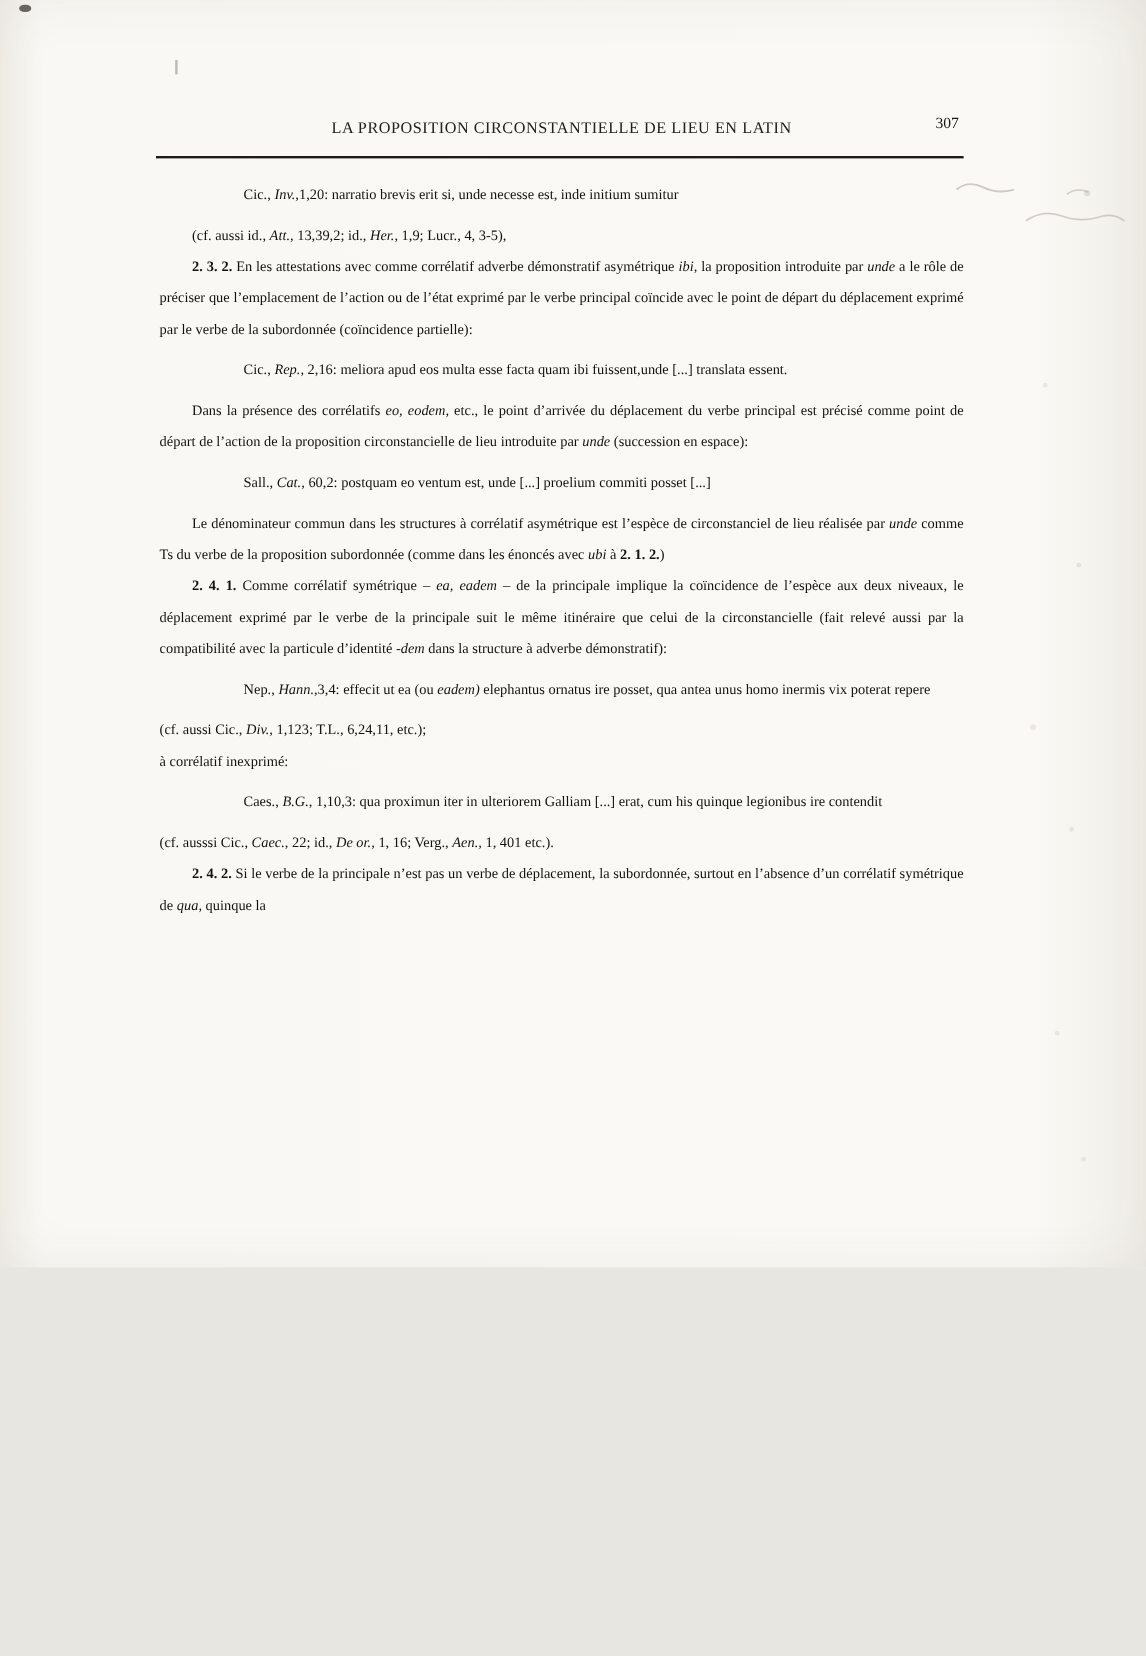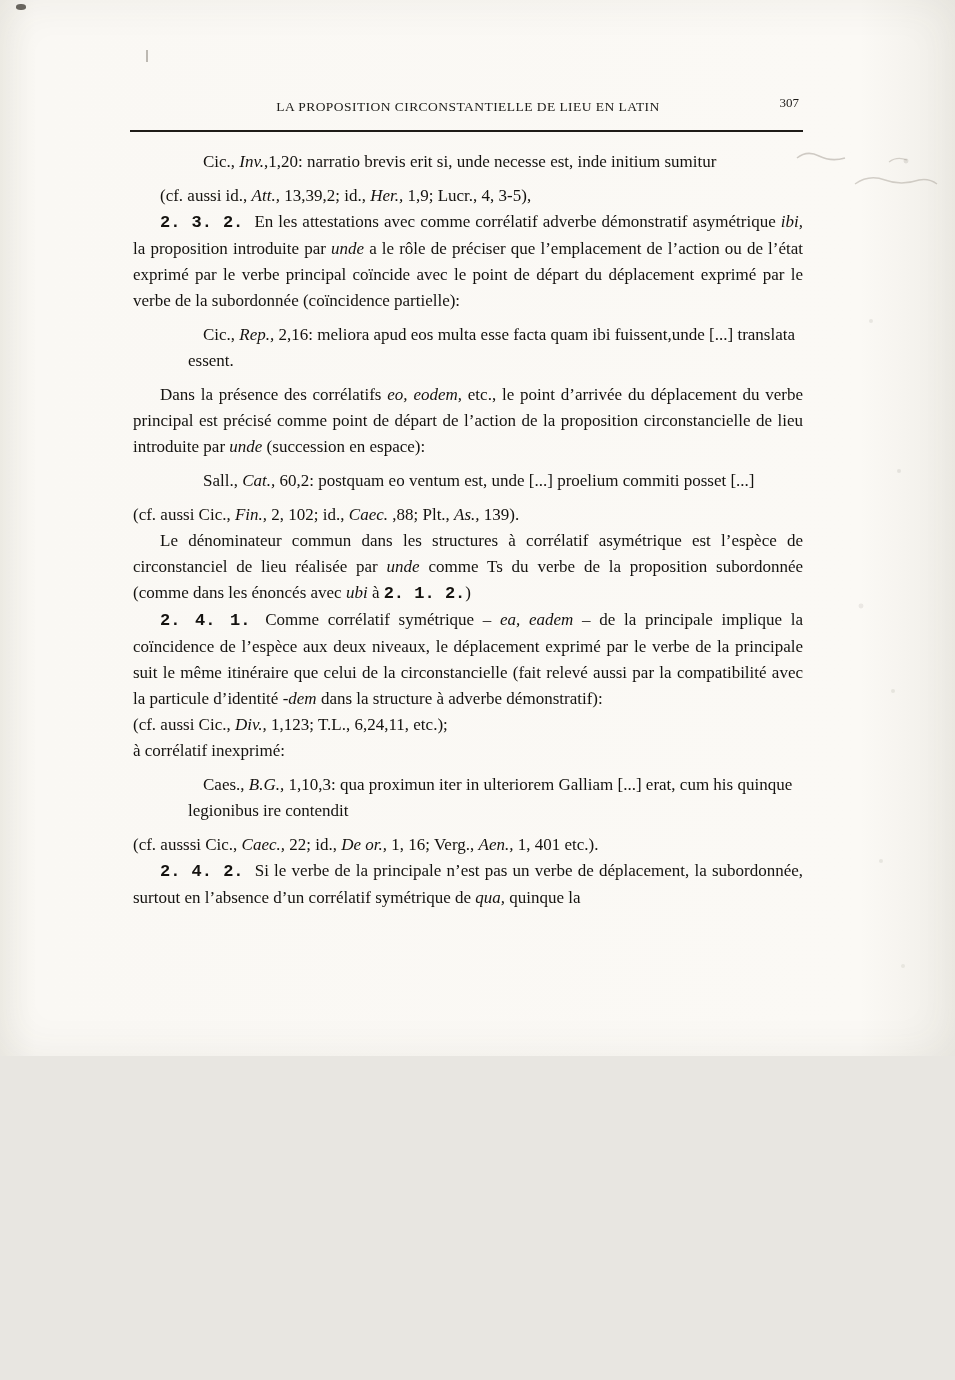--- a/index.html
+++ b/index.html
@@ -19,30 +19,30 @@
   .title {
     display:block; text-align:center; font-size:13.5px; letter-spacing:.45px;
     color:#21201c; white-space:nowrap;
   }
   .pageno { position:absolute; right:4px; top:-4px; font-size:13px; color:#1c1a17; }
   .rule {
     position:absolute; left:130px; top:130px; width:673px;
     border:none; border-top:2px solid #1f1c18;
   }
   .page-body { position:absolute; left:133px; top:141px; width:670px; }
-  .page-body p { font-size:17px; line-height:26px; color:#14120f; }
+  .page-body p { font-size:12px; line-height:26px; color:#14120f; }
   .para { text-align:justify; text-indent:27px; margin:0; }
   .line { text-indent:0; margin:0; }
   .ind  { text-indent:27px; }
   .quote {
     font-size:15.5px; line-height:24px; margin:8px 0;
     padding-left:55px; padding-right:2px; text-indent:15px; text-align:left;
   }
   .it { font-style:italic; }
-  .bd { font-weight:bold;font-family:Liberation Mono, monospace; }
+  .bd { font-weight:bold; }
 
   
   .bottom-artifact {
     position:absolute; left:232px; top:1301px; width:488px; height:100px;
     background:rgba(188,184,175,.30); border-radius:32px; filter:blur(1px);
   }
   .speck-a { position:absolute; left:16px; top:4px; width:10px; height:6px;
     background:#3a362f; border-radius:45%; opacity:.75; }
   .speck-b { position:absolute; left:146px; top:50px; width:2px; height:12px;
     background:#8a857c; opacity:.55; }
@@ -76,23 +76,23 @@
 
   <hr class="rule">
 
   <main class="page-body">
       <p class="quote"><span>Cic., </span><span class="it">Inv.</span><span>,1,20: narratio brevis erit si, unde necesse est, inde initium sumitur</span></p>
       <p class="line ind"><span>(cf. aussi id., </span><span class="it">Att.,</span><span> 13,39,2; id., </span><span class="it">Her.,</span><span> 1,9; Lucr., 4, 3-5),</span></p>
       <p class="para"><span class="bd">2. 3. 2. </span><span>En les attestations avec comme corrélatif adverbe démonstratif asymétrique </span><span class="it">ibi,</span><span> la proposition introduite par </span><span class="it">unde</span><span> a le rôle de préciser que l’emplacement de l’action ou de l’état exprimé par le verbe principal coïncide avec le point de départ du déplacement exprimé par le verbe de la subordonnée (coïncidence partielle):</span></p>
       <p class="quote"><span>Cic., </span><span class="it">Rep.,</span><span> 2,16: meliora apud eos multa esse facta quam ibi fuissent,unde [...] translata essent.</span></p>
       <p class="para"><span>Dans la présence des corrélatifs </span><span class="it">eo, eodem,</span><span> etc., le point d’arrivée du déplacement du verbe principal est précisé comme point de départ de l’action de la proposition circonstancielle de lieu introduite par </span><span class="it">unde</span><span> (succession en espace):</span></p>
       <p class="quote"><span>Sall., </span><span class="it">Cat.,</span><span> 60,2: postquam eo ventum est, unde [...] proelium commiti posset [...]</span></p>
-      <p class="line"><span>(cf. aussi Cic., </span><span class="it">Fin.,</span><span> 2, 102; id., </span><span class="it">Caec.</span><span> ,88; Plt., </span><span class="it">As.,</span><span> 139).</span></p>
       <p class="para"><span>Le dénominateur commun dans les structures à corrélatif asymétrique est l’espèce de circonstanciel de lieu réalisée par </span><span class="it">unde</span><span> comme Ts du verbe de la proposition subordonnée (comme dans les énoncés avec </span><span class="it">ubi</span><span> à </span><span class="bd">2. 1. 2.</span><span>)</span></p>
       <p class="para"><span class="bd">2. 4. 1. </span><span>Comme corrélatif symétrique – </span><span class="it">ea, eadem</span><span> – de la principale implique la coïncidence de l’espèce aux deux niveaux, le déplacement exprimé par le verbe de la principale suit le même itinéraire que celui de la circonstancielle (fait relevé aussi par la compatibilité avec la particule d’identité </span><span class="it">-dem</span><span> dans la structure à adverbe démonstratif):</span></p>
+      <p class="quote"><span>Nep., </span><span class="it">Hann.,</span><span>3,4: effecit ut ea (ou </span><span class="it">eadem)</span><span> elephantus ornatus ire posset, qua antea unus homo inermis vix poterat repere</span></p>
       <p class="line"><span>(cf. aussi Cic., </span><span class="it">Div.,</span><span> 1,123; T.L., 6,24,11, etc.);</span></p>
       <p class="line"><span>à corrélatif inexprimé:</span></p>
       <p class="quote"><span>Caes., </span><span class="it">B.G.,</span><span> 1,10,3: qua proximun iter in ulteriorem Galliam [...] erat, cum his quinque legionibus ire contendit</span></p>
       <p class="line"><span>(cf. ausssi Cic., </span><span class="it">Caec.,</span><span> 22; id., </span><span class="it">De or.,</span><span> 1, 16; Verg., </span><span class="it">Aen.,</span><span> 1, 401 etc.).</span></p>
       <p class="para"><span class="bd">2. 4. 2. </span><span>Si le verbe de la principale n’est pas un verbe de déplacement, la subordonnée, surtout en l’absence d’un corrélatif symétrique de </span><span class="it">qua,</span><span> quinque la</span></p>
     </main>
 
   <div class="margin-scribble">
     <svg width="150" height="66" viewBox="0 0 150 66" xmlns="http://www.w3.org/2000/svg">
       <path d="M4 14 q10 -8 22 -2 t26 2" fill="none" stroke="#9a938a" stroke-width="1.6"></path>

